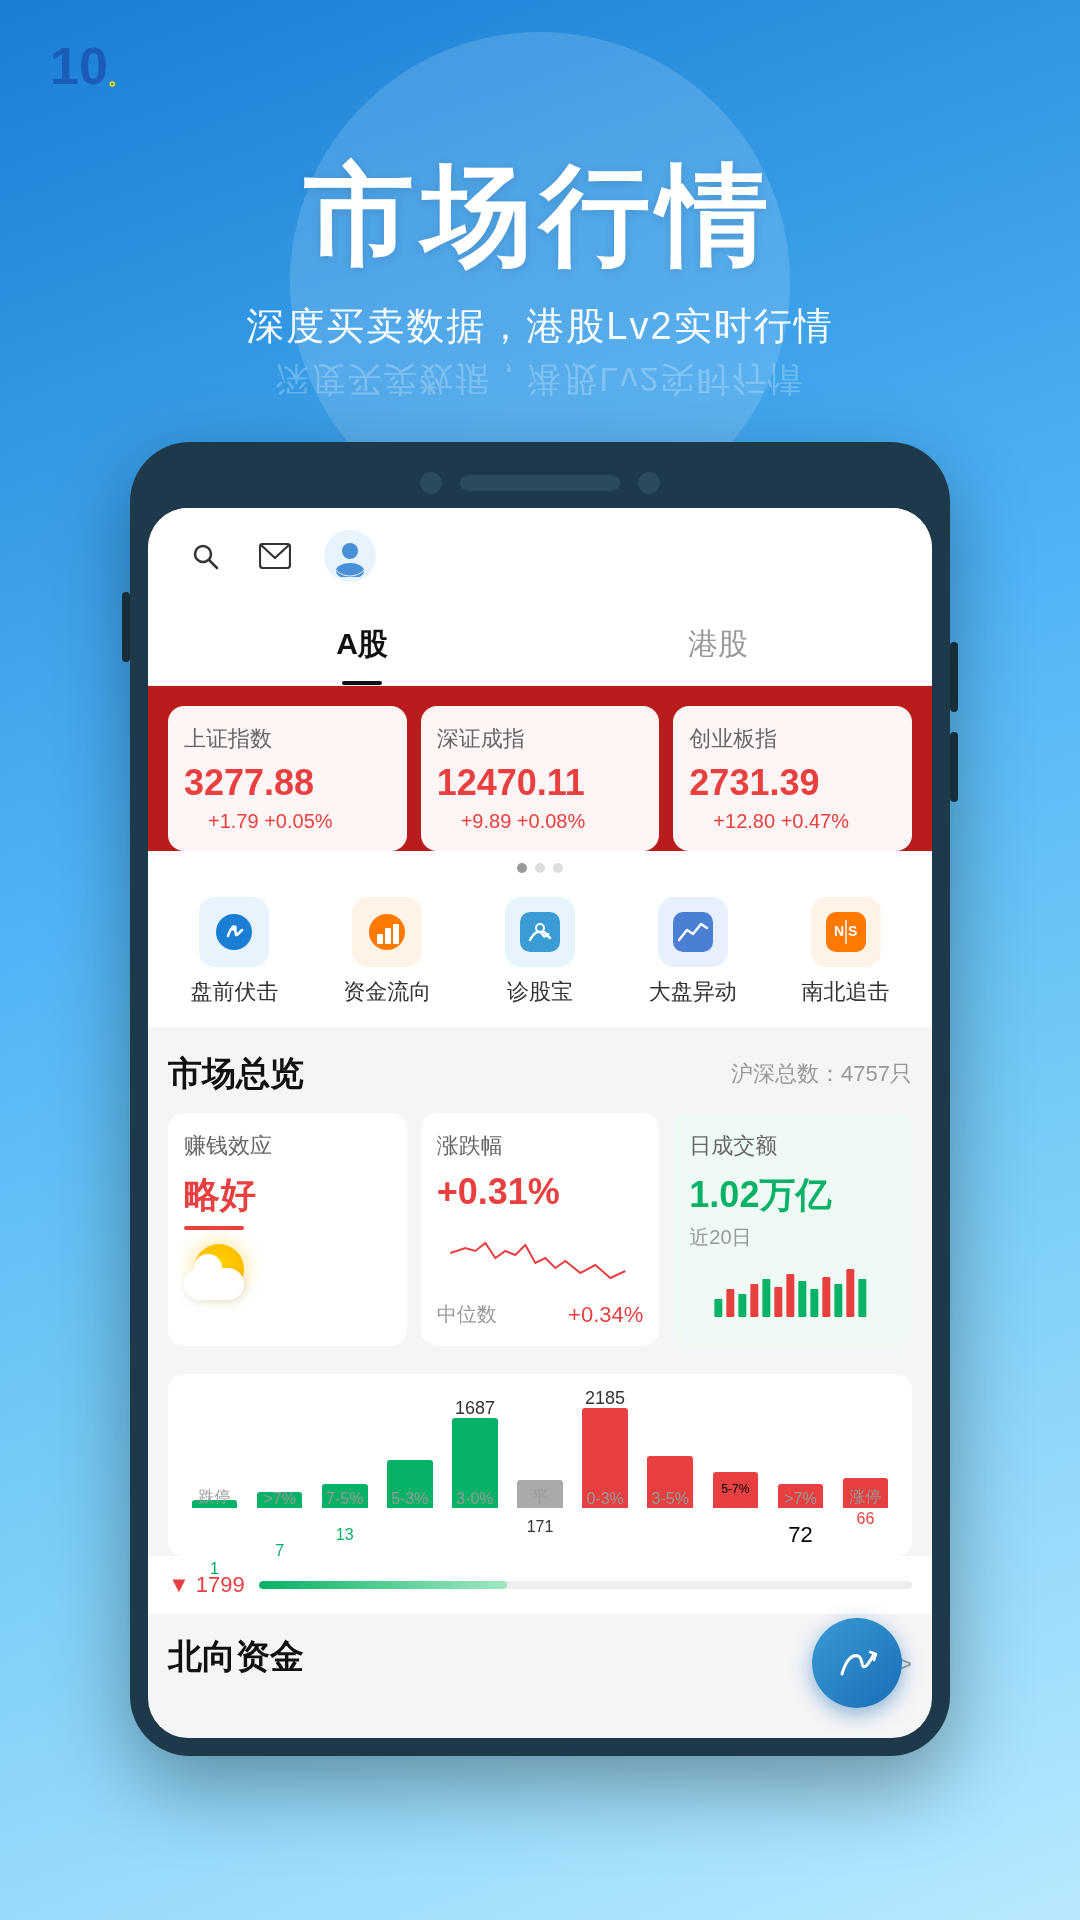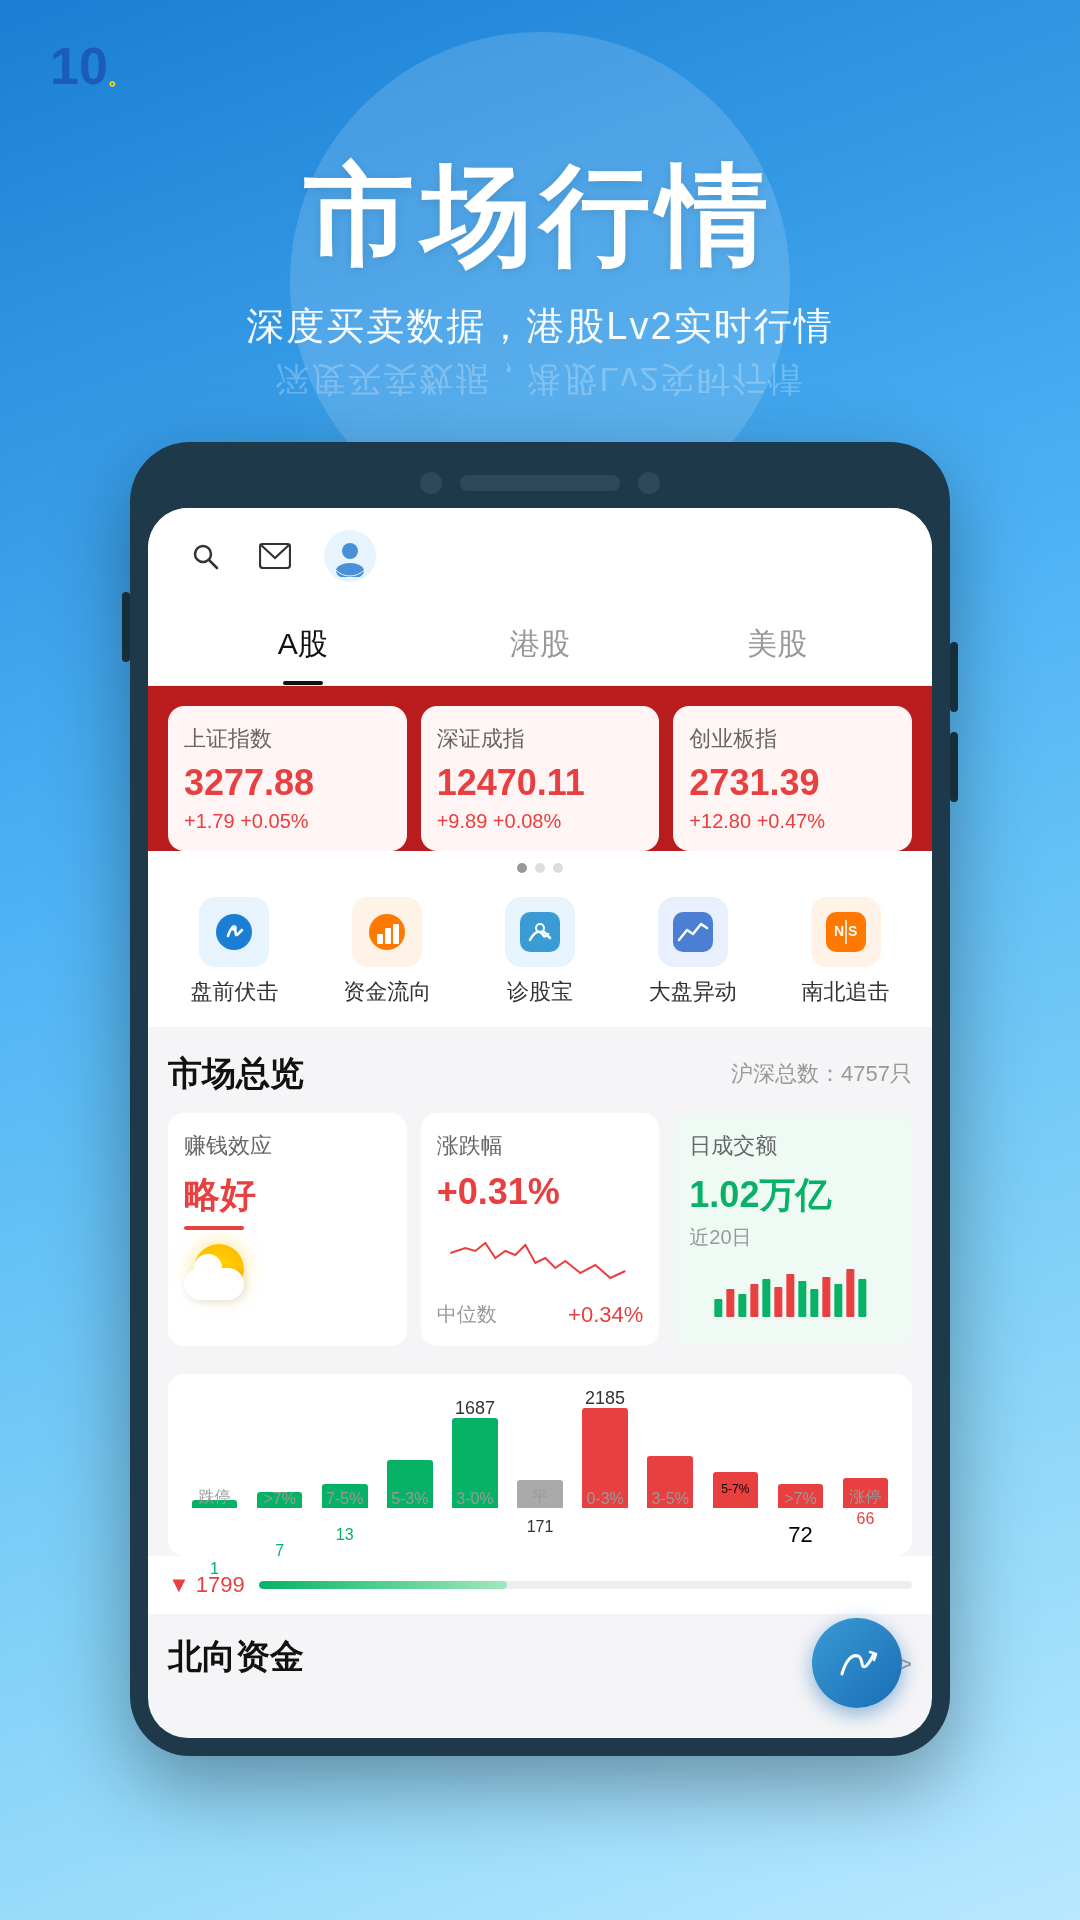--- a/index.html
+++ b/index.html
@@ -173,21 +173,21 @@
     .stock-tab {
       flex: 1;
       text-align: center;
       padding: 20px 0;
       font-size: 30px;
       color: #999;
       position: relative;
     }
     .stock-tab.active {
       color: #111;
-      font-weight: 400;
+      font-weight: 700;
     }
     .stock-tab.active::after {
       content: '';
       position: absolute;
       bottom: 0;
       left: 50%;
       transform: translateX(-50%);
       width: 40px;
       height: 4px;
       background: #111;
@@ -214,20 +214,21 @@
     }
     .index-value {
       font-size: 36px;
       font-weight: 700;
       color: #e84040;
       margin-bottom: 6px;
     }
     .index-change {
       font-size: 20px;
       color: #e84040;
+      margin-left: 24px;
     }
 
     
     .pagination-dots {
       display: flex;
       justify-content: center;
       gap: 8px;
       padding: 12px 0 8px;
       background: #fff;
     }
@@ -518,21 +519,20 @@
                 <ellipse cx="21" cy="36" rx="14" ry="8" fill="#4a90d9"></ellipse>
                 <circle cx="21" cy="21" r="20" stroke="#e8f4fd" stroke-width="1"></circle>
               </svg>
             </div>
           </div>
         </div>
 
         <div class="stock-tabs">
           <div class="stock-tab active">A股</div>
           <div class="stock-tab">港股</div>
-          <div class="stock-tab">美股</div>
         </div>
 
         <div class="index-cards">
           <div class="index-card">
             <div class="index-name">上证指数</div>
             <div class="index-value">3277.88</div>
             <div class="index-change">
               <span>+1.79</span>
               <span>+0.05%</span>
             </div>

